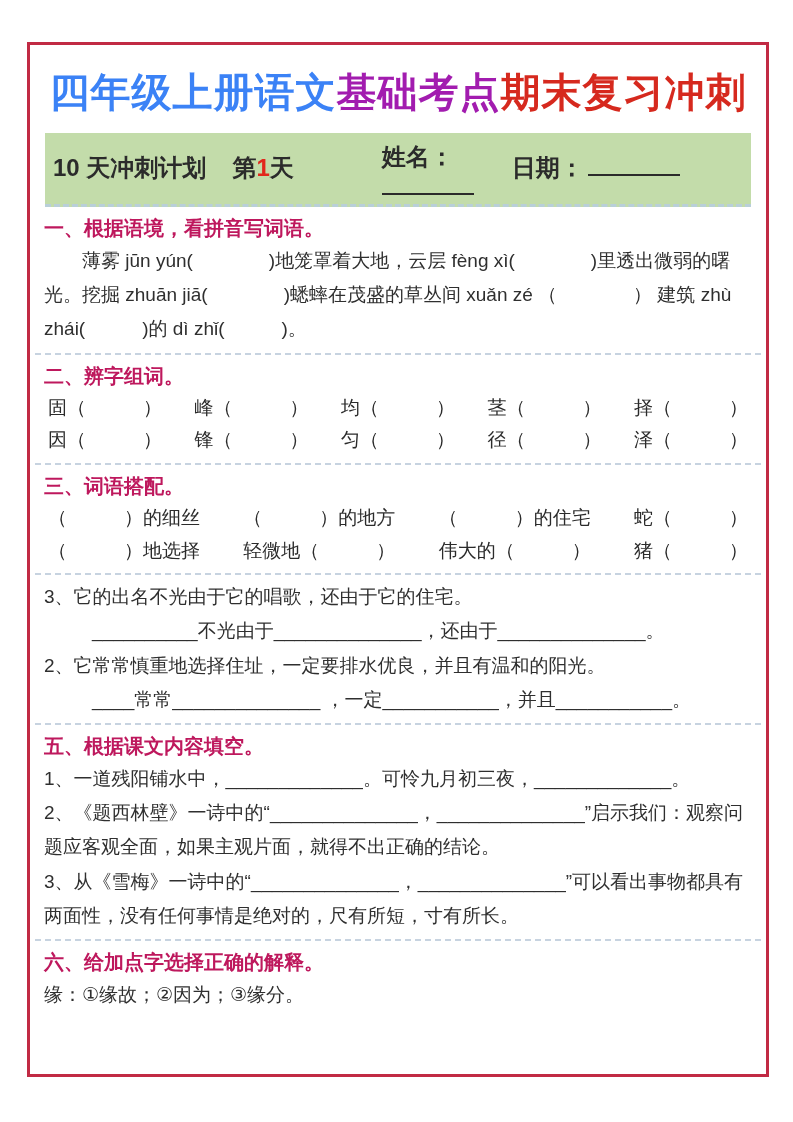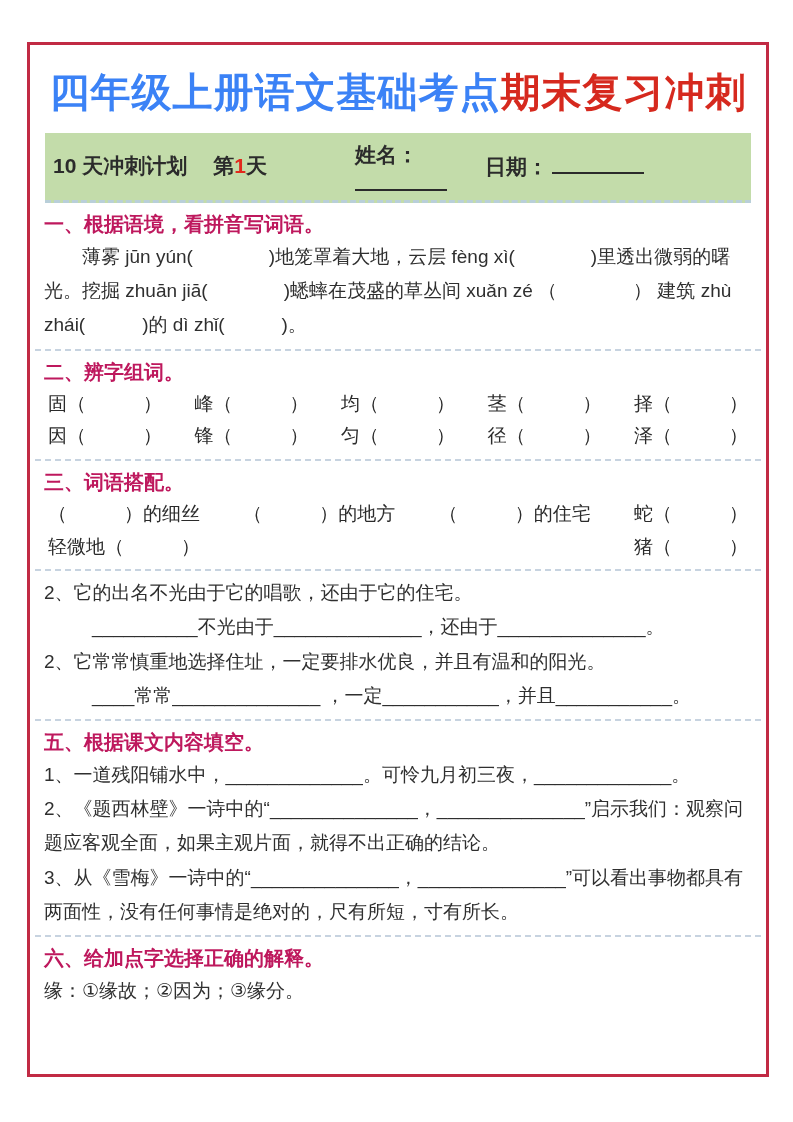--- a/index.html
+++ b/index.html
@@ -22,28 +22,28 @@
   }
   .main-title {
     margin-top:20px;
     text-align:center;
     font-size:40px;
     font-weight:900;
     letter-spacing:1px;
     white-space:nowrap;
   }
   .t-black { color:#3b82f6; }
-  .t-green { color:#3b82f6;text-align:center; }
+  .t-green { color:#a21caf;text-align:center; }
   .t-red   { color:#d6291e; }
   .banner {
     margin:13px 1px 0 1px;
     background:#c3dcaa;
     border-bottom:3px dashed #b9cfd9;
     padding:8px 8px 9px 8px;
-    font-size:21px;
+    font-size:24px;
     font-weight:bold;
     display:flex;
     align-items:center;
     white-space:nowrap;
   }
   .banner .plan { margin-right:26px; }
   .banner .red-num { color:#e2281c; }
   .banner .field { display:flex; align-items:baseline; }
   .banner .field.name { margin-left:84px;flex-direction:column; }
   .banner .field.date { margin-left:38px; }
@@ -126,28 +126,30 @@
 
   <section>
     <h2>三、词语搭配。</h2>
     <div class="cell-row">
       <span>（　　　）的细丝</span>
       <span>（　　　）的地方</span>
       <span>（　　　）的住宅</span>
       <span>蛇（　　　）</span>
     </div>
     <div class="cell-row">
+      <span>（　　　）地选择</span>
       <span>轻微地（　　　）</span>
+      <span>伟大的（　　　）</span>
       <span>猪（　　　）</span>
     </div>
   </section>
   <hr class="divider">
 
   <section>
-    <p class="body-text">2、它的出名不光由于它的唱歌，还由于它的住宅。</p>
+    <p class="body-text">3、它的出名不光由于它的唱歌，还由于它的住宅。</p>
     <p class="body-text ans-line">__________不光由于______________，还由于______________。</p>
     <p class="body-text">2、它常常慎重地选择住址，一定要排水优良，并且有温和的阳光。</p>
     <p class="body-text ans-line">____常常______________ ，一定___________，并且___________。</p>
   </section>
   <hr class="divider">
 
   <section>
     <h2>五、根据课文内容填空。</h2>
     <p class="body-text">1、一道残阳铺水中，_____________。可怜九月初三夜，_____________。</p>
     <p class="body-text">2、《题西林壁》一诗中的“______________，______________”启示我们：观察问题应客观全面，如果主观片面，就得不出正确的结论。</p>

